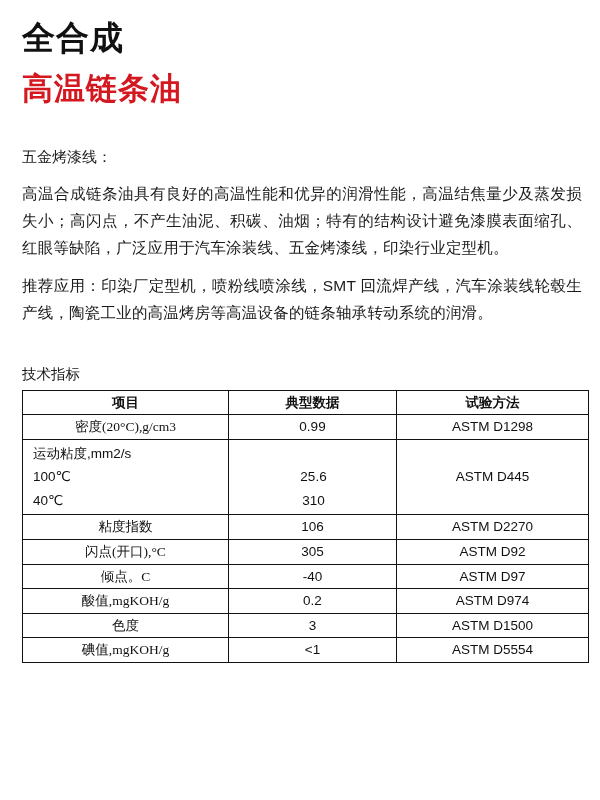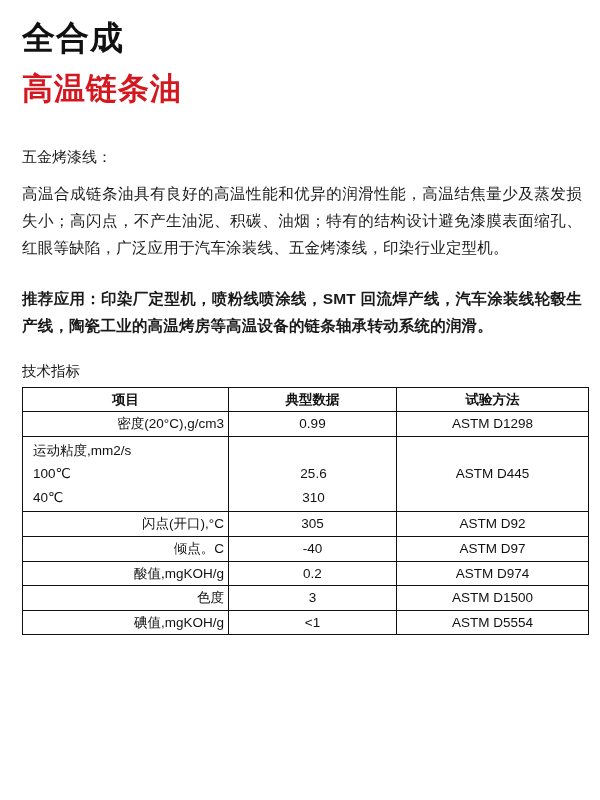--- a/index.html
+++ b/index.html
@@ -45,27 +45,26 @@
   }
   .para {
     font-size: 15.5px;
     line-height: 1.72;
     color: #1a1a1a;
     margin: 14px 2px 0 4px;
     text-align: justify;
     letter-spacing: 0.2px;
   }
   .para2 {
-    margin-top: 25px;
-    font-weight: bold;
+    margin-top: 12px;
   }
   .tech-label {
     font-size: 14.5px;
     color: #1a1a1a;
-    margin: 22px 0 6px 4px;
+    margin: 38px 0 6px 4px;
     font-weight: normal;
   }
   table.spec {
     width: 566px;
     border-collapse: collapse;
     margin-left: 4px;
     table-layout: fixed;
   }
   table.spec th,
   table.spec td {
@@ -76,22 +75,23 @@
     line-height: 1.45;
   }
   table.spec th {
     text-align: center;
     font-weight: bold;
   }
   .col-item { width: 206px; }
   .col-data { width: 168px; }
   .col-method { width: 192px; }
   td.item {
-    text-align: right;
+    text-align: center;
     padding-left: 6px;
+    font-family: Liberation Serif, serif;
   }
   td.center {
     text-align: center;
   }
   td.multi {
     padding: 0;
   }
   td.multi .line {
     padding: 2px 4px 2px 6px;
     line-height: 1.45;
@@ -137,20 +137,25 @@
           <div class="line">40℃</div>
         </td>
         <td class="multi center">
           <div class="line" style="text-align:center">&nbsp;</div>
           <div class="line" style="text-align:center">25.6</div>
           <div class="line" style="">310</div>
         </td>
         <td class="center">ASTM D445</td>
       </tr>
       <tr>
+        <td class="item">粘度指数</td>
+        <td class="center">106</td>
+        <td class="center">ASTM D2270</td>
+      </tr>
+      <tr>
         <td class="item">闪点(开口),°C</td>
         <td class="center">305</td>
         <td class="center">ASTM D92</td>
       </tr>
       <tr>
         <td class="item">倾点。C</td>
         <td class="center">-40</td>
         <td class="center">ASTM D97</td>
       </tr>
       <tr>

